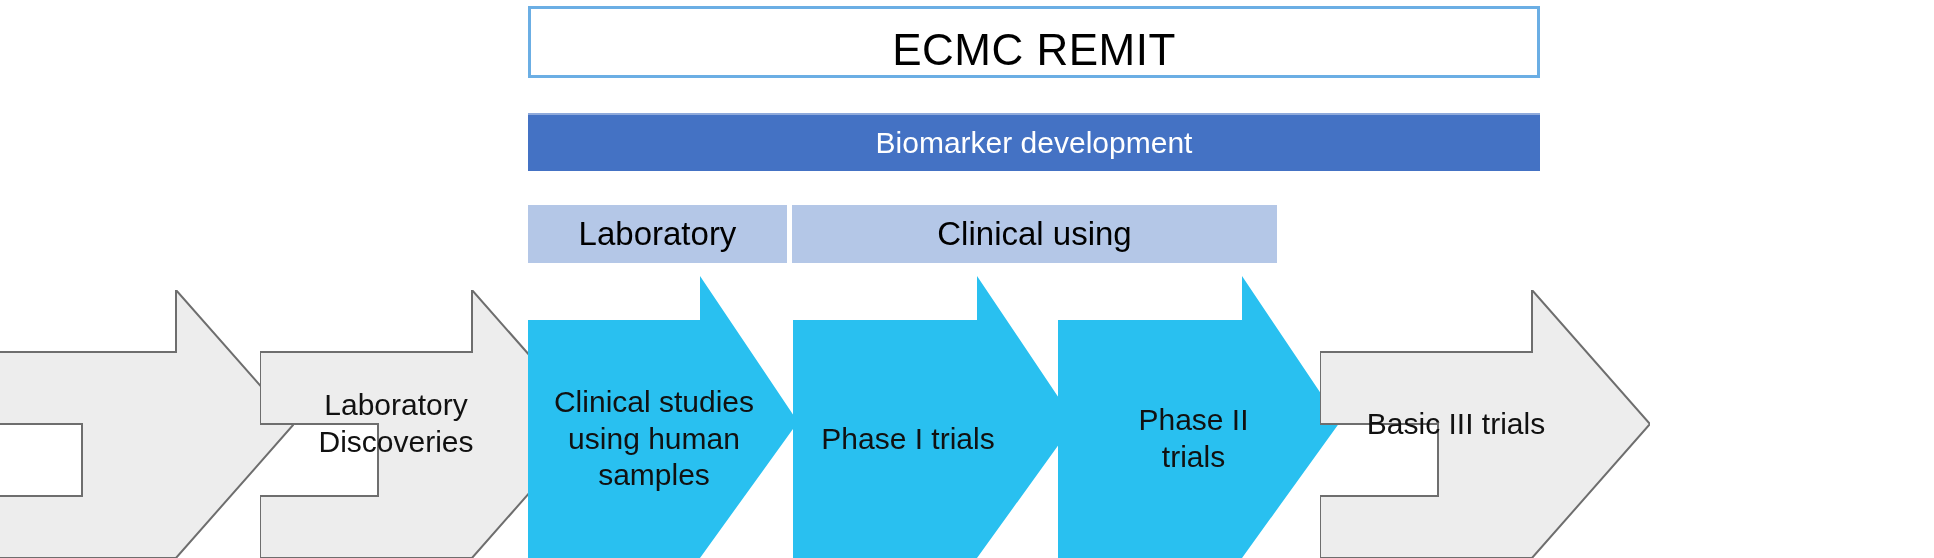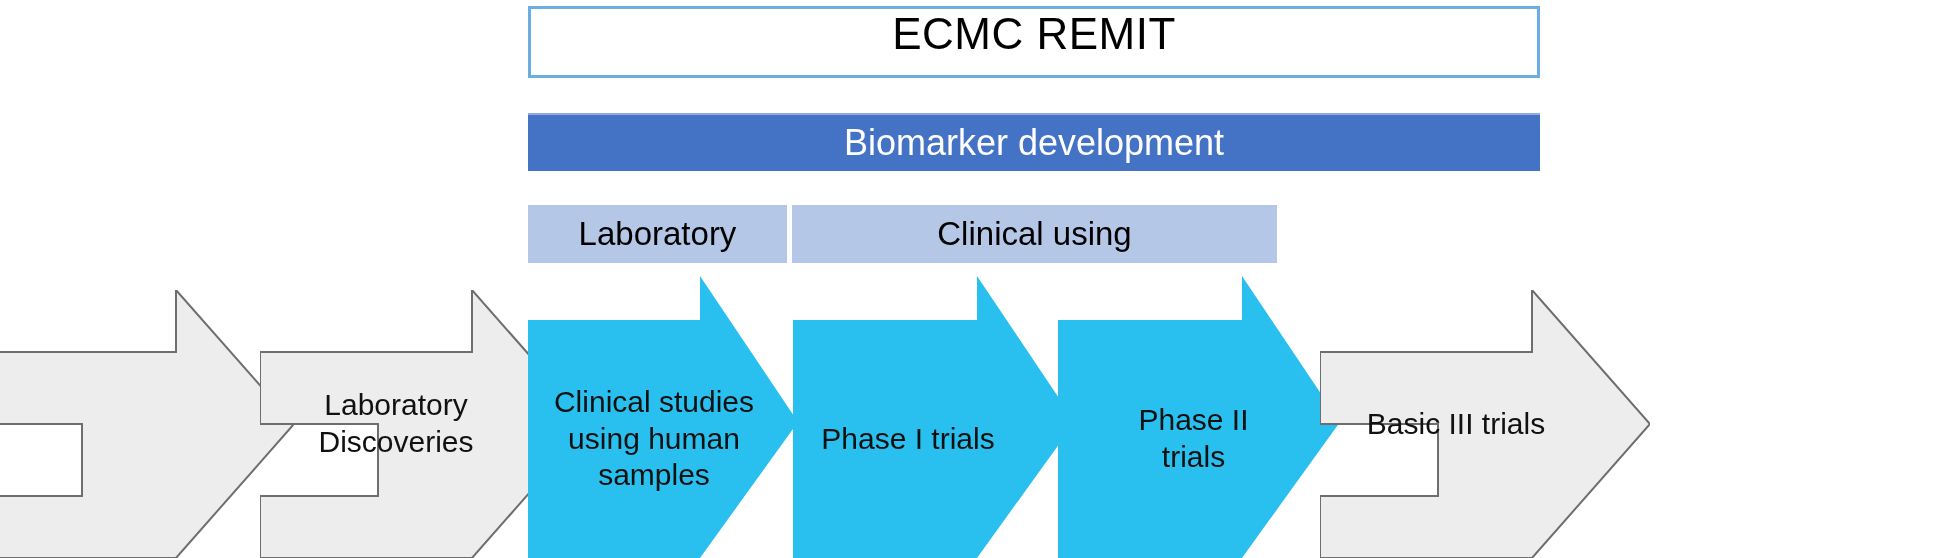--- a/index.html
+++ b/index.html
@@ -23,21 +23,21 @@
   .remit-box {
     position: absolute;
     left: 528px;
     top: 6px;
     width: 1012px;
     height: 72px;
     background: #ffffff;
     border: 3px solid #6BAEE4;
     box-sizing: border-box;
     display: flex;
-    align-items: flex-start;
+    align-items: flex-end;
     justify-content: center;
   }
   .remit-title {
     font-size: 44px;
     color: #000000;
     letter-spacing: 0.5px;
     white-space: nowrap;
   }
 
   
@@ -48,21 +48,21 @@
     width: 1012px;
     height: 58px;
     background: #4472C4;
     border-top: 2px solid #8FAADC;
     box-sizing: border-box;
     display: flex;
     align-items: center;
     justify-content: center;
   }
   .biomarker-label {
-    font-size: 36px;
+    font-size: 30px;
     color: #ffffff;
     white-space: nowrap;
   }
 
   
   .band {
     position: absolute;
     top: 205px;
     height: 58px;
     background: #B4C7E7;

